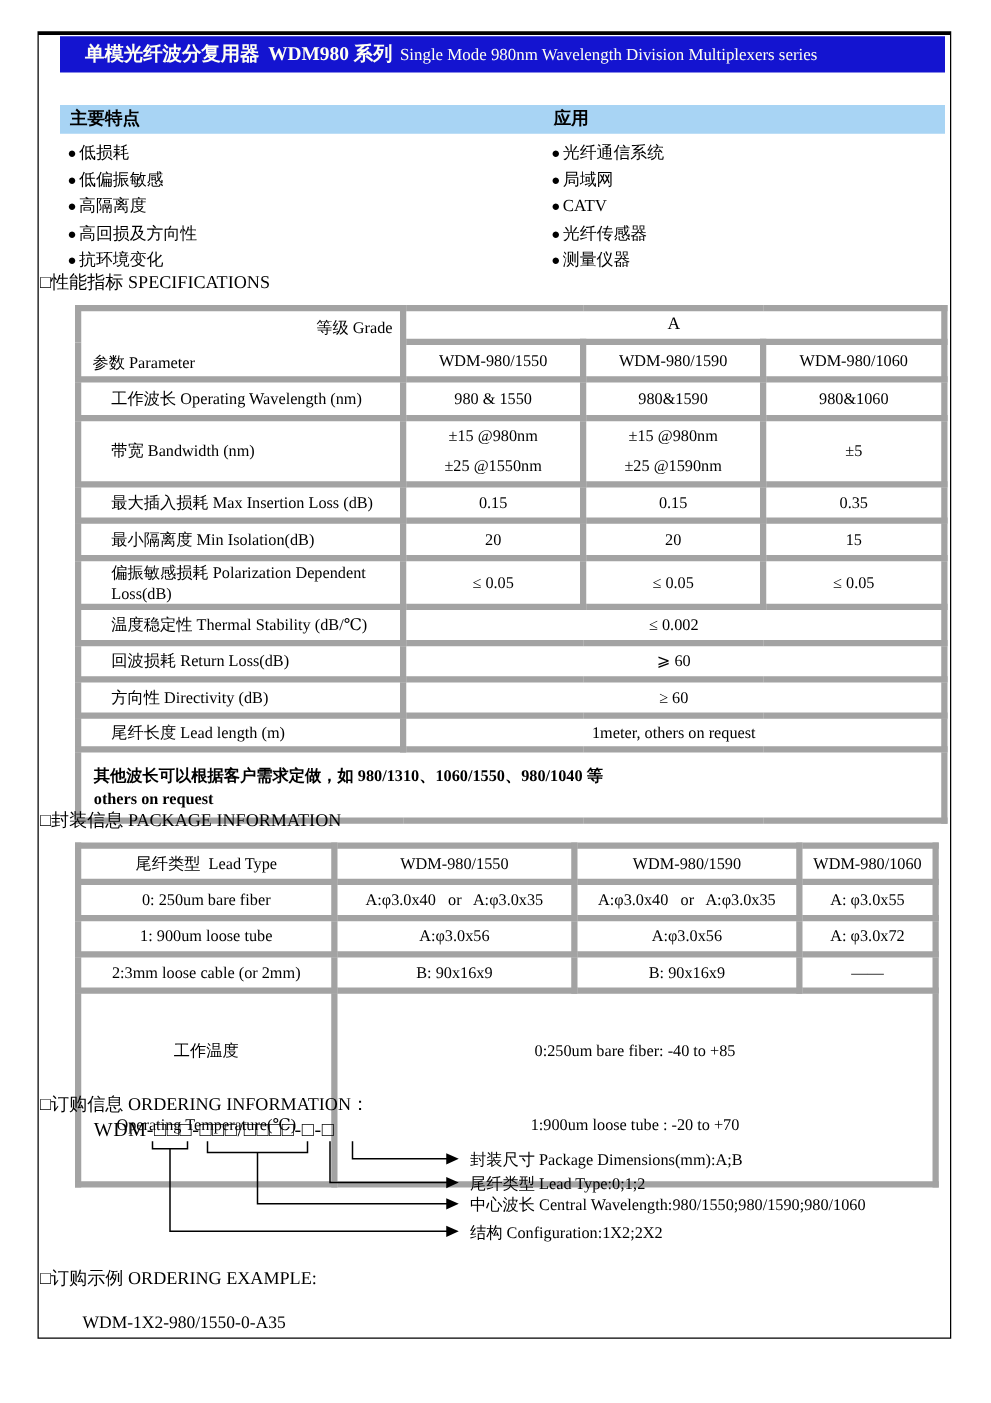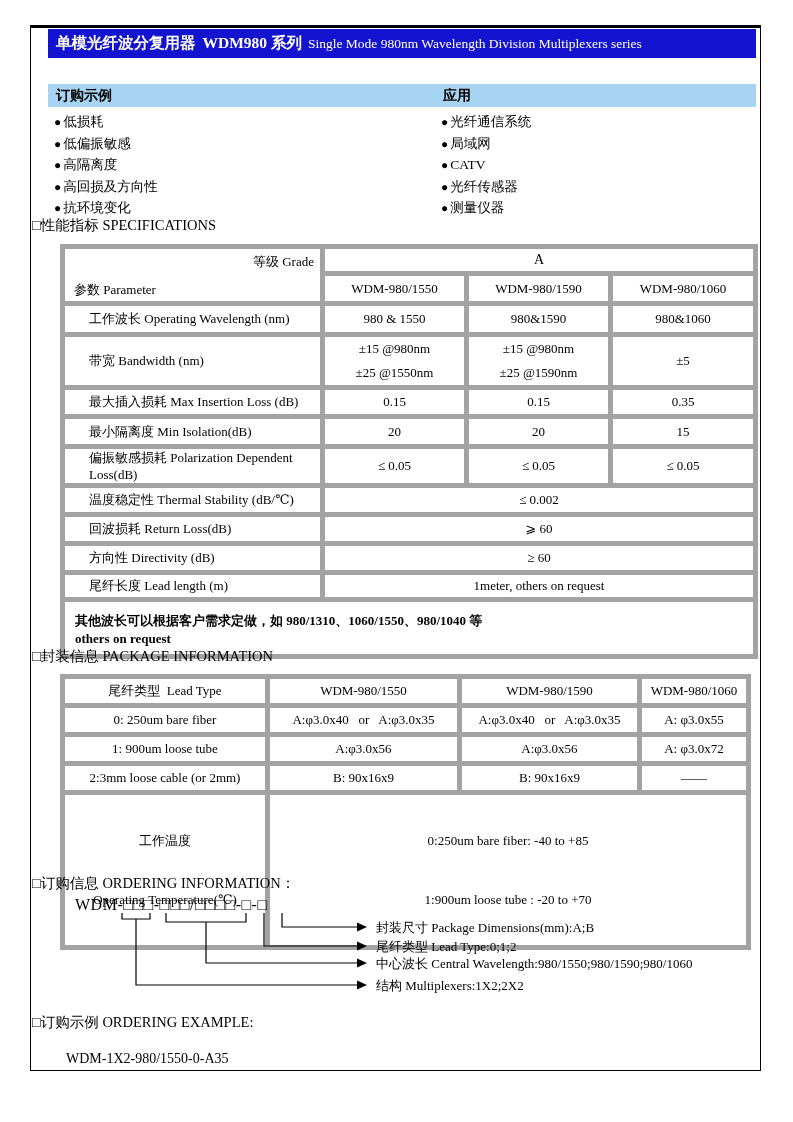--- a/index.html
+++ b/index.html
@@ -8,21 +8,21 @@
     font-family:"Liberation Serif","DejaVu Serif","DejaVu Sans",serif;
     color:#000; overflow:hidden;
   }
   .frame {
     position:absolute; left:30px; top:25px; width:731px; height:1046px;
     border:1px solid #000; border-top:3px solid #000; box-sizing:border-box;
   }
   .banner {
     position:absolute; left:48px; top:29px; width:708px; height:29px;
     background:#1414D0; color:#FFFFF2; display:flex; align-items:center;
-    padding-left:8px; box-sizing:border-box; white-space:nowrap;
+    padding-left:20px; box-sizing:border-box; white-space:nowrap;
   }
   .banner .zh { font-weight:bold; font-size:15.5px; }
   .banner .model { font-weight:bold; font-size:15.5px; margin-left:7px; }
   .banner .en { font-size:13.5px; margin-left:6px;text-align:right; }
   .featbar {
     position:absolute; left:48px; top:84px; width:708px; height:23px;
     background:#A8D4F4; font-weight:bold; font-size:14px; line-height:23px;
   }
   .featbar .fh1 { position:absolute; left:8px; }
   .featbar .fh2 { position:absolute; left:395px; }
@@ -56,21 +56,21 @@
 <div class="page">
   <div class="frame"></div>
 
   <div class="banner">
     <span class="zh">单模光纤波分复用器</span>
     <span class="model">WDM980 系列</span>
     <span class="en">Single Mode 980nm Wavelength Division Multiplexers series</span>
   </div>
 
   <div class="featbar">
-    <span class="fh1">订购示例</span>
+    <span class="fh1">主要特点</span>
     <span class="fh2">应用</span>
   </div>
 
   <div class="blist feat-list">
     <div class="bi">低损耗</div>
     <div class="bi">低偏振敏感</div>
     <div class="bi">高隔离度</div>
     <div class="bi">高回损及方向性</div>
     <div class="bi">抗环境变化</div>
   </div>
@@ -229,17 +229,17 @@
       <path d="M367 927 l-10 -4.5 v9 z"></path>
       <path d="M367 946 l-10 -4.5 v9 z"></path>
       <path d="M367 963 l-10 -4.5 v9 z"></path>
       <path d="M367 985 l-10 -4.5 v9 z"></path>
     </g>
   </svg>
 
   <div class="ord-label" style="top:919px;">封装尺寸 Package Dimensions(mm):A;B</div>
   <div class="ord-label" style="top:938px;">尾纤类型  Lead Type:0;1;2</div>
   <div class="ord-label" style="top:955px;">中心波长 Central Wavelength:980/1550;980/1590;980/1060</div>
-  <div class="ord-label" style="top:977px;">结构 Multiplexers:1X2;2X2</div>
+  <div class="ord-label" style="top:977px;">结构 Configuration:1X2;2X2</div>
 
   <div class="sec-title" style="top:1013px;">□订购示例 ORDERING EXAMPLE:</div>
   <div class="ex-code">WDM-1X2-980/1550-0-A35</div>
 </div>
 
 </body></html>

